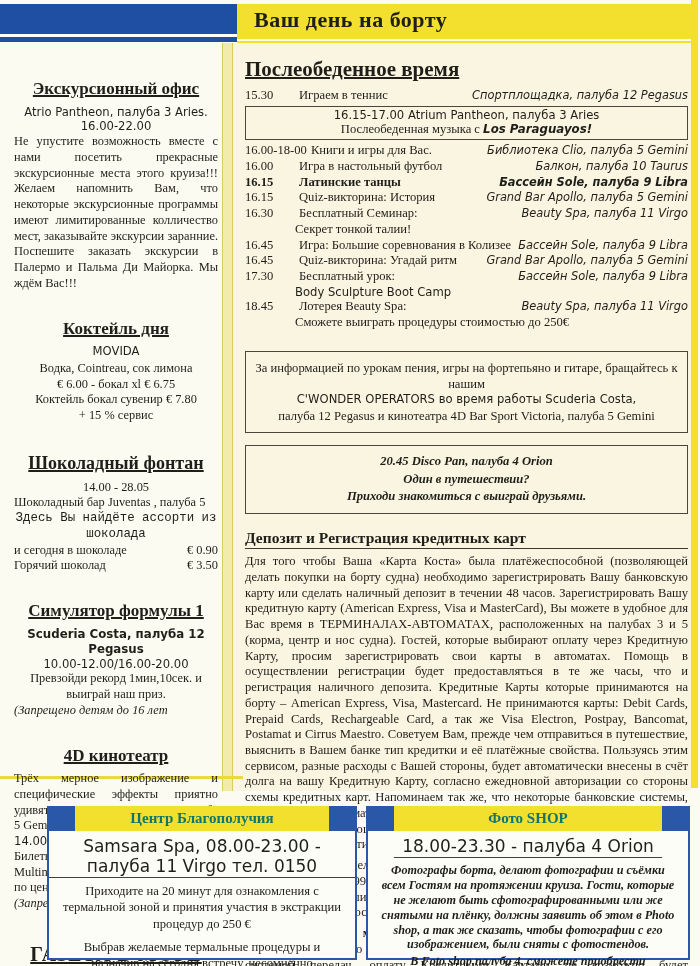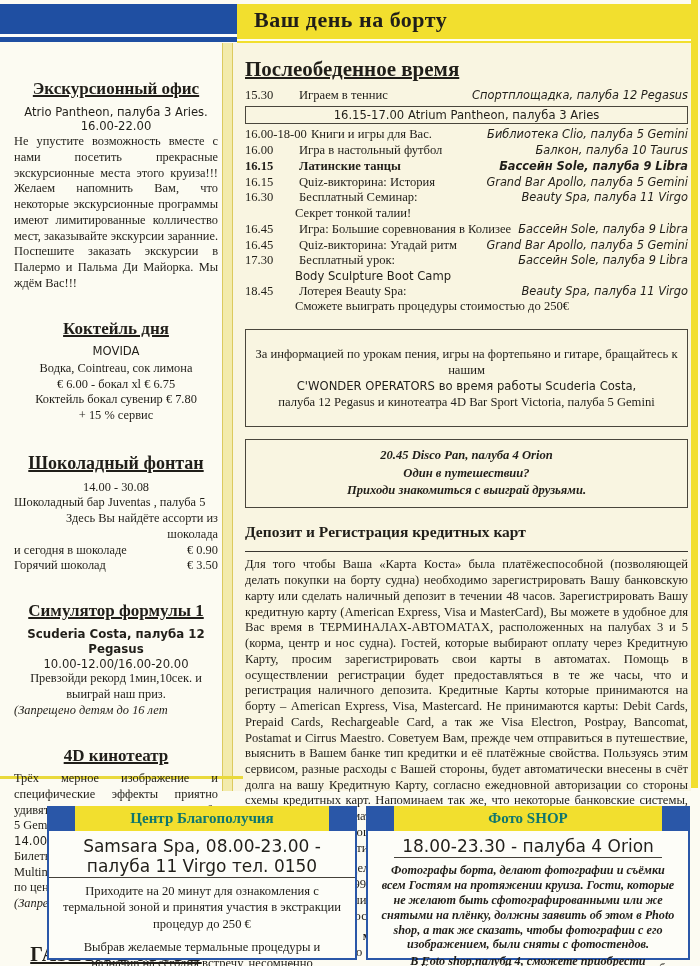--- a/index.html
+++ b/index.html
@@ -35,23 +35,23 @@
   .aft-h{font-weight:bold;font-size:21px;text-decoration:underline;text-decoration-thickness:2px;margin-bottom:6px;}
   .ev{display:flex;align-items:baseline;}
   .ev .t{min-width:50px;white-space:nowrap;padding-right:4px;}
   .ev .a{white-space:nowrap;padding-right:6px;}
   .ev .l{flex:1;text-align:right;font-style:italic;font-family:"DejaVu Sans",sans-serif;font-size:11.4px;white-space:nowrap;}
   .ev.bold .t,.ev.bold .a{font-weight:bold;}
   .ev.bold .l{font-weight:bold;}
   .ev2{margin-left:50px;}
   .ev2.lat{font-size:11.6px;}
   .mini-box{border:1.2px solid #4a463c;text-align:center;margin:2px 0 3px 0;padding:1px 4px;}
-  .info-box{border:1.2px solid #4a463c;text-align:center;margin:14px 0 0 0;padding:16px 6px;line-height:1.3;}
+  .info-box{border:1.2px solid #4a463c;text-align:center;margin:20px 0 0 0;padding:8px 6px;line-height:1.3;}
   .disco-box{border:1.2px solid #4a463c;text-align:center;margin:12px 0 0 0;padding:7px 6px;font-weight:bold;font-style:italic;line-height:1.4;}
-  .dep-h{font-weight:bold;font-size:15.5px;border-bottom:1.8px solid #3a372f;margin-top:14px;padding-bottom:10px;}
+  .dep-h{font-weight:bold;font-size:15.5px;border-bottom:1.8px solid #3a372f;margin-top:14px;padding-bottom:1px;}
   .dep-p{text-align:justify;margin-top:5px;}
 
   
   .bbox{position:absolute;top:806px;height:152px;border-left:2px solid #2a57a8;border-right:2px solid #2a57a8;border-bottom:2.5px solid #2a57a8;background:#fdfdf8;}
   .bbox.w{left:47px;width:306px;}
   .bbox.p{left:366px;width:320px;}
   .bhead{display:flex;height:25px;}
   .bhead .sq{width:26px;background:#2a57a8;}
   .bhead .ybar{flex:1;background:#f2df2e;text-align:center;font-weight:bold;font-size:15px;color:#0f766e;line-height:25px;}
   .bsub{text-align:center;margin-top:5px;font-family:"DejaVu Sans",sans-serif;font-size:17px;}
@@ -92,23 +92,23 @@
       <div class="sec-h">Коктейль дня</div>
       <div class="lat" style="margin-bottom:2px;">MOVIDA</div>
       <div>Водка, Cointreau, сок лимона</div>
       <div>€ 6.00 - бокал xl € 6.75</div>
       <div>Коктейль бокал сувенир € 7.80</div>
       <div>+ 15 % сервис</div>
     </div>
 
     <div class="sec" style="margin-top:28px;">
       <div class="sec-h" style="font-size:18px;">Шоколадный фонтан</div>
-      <div>14.00 - 30.08</div>
+      <div>14.00 - 28.05</div>
       <div style="text-align:left;">Шоколадный бар Juventas , палуба 5</div>
-      <div style="text-align:right;">Здесь Вы найдёте ассорти из шоколада</div>
+      <div style="text-align:center;font-family:Liberation Mono, monospace;">Здесь Вы найдёте ассорти из шоколада</div>
       <div class="price-row">
         <span>и сегодня в шоколаде</span>
         <span>€ 0.90</span>
       </div>
       <div class="price-row">
         <span>Горячий шоколад</span>
         <span>€ 3.50</span>
       </div>
     </div>
 
@@ -139,20 +139,21 @@
     <div class="aft-h">Послеобеденное время</div>
 
     <div class="ev">
       <span class="t">15.30</span>
       <span class="a">Играем в теннис</span>
       <span class="l">Спортплощадка, палуба 12 Pegasus</span>
     </div>
 
     <div class="mini-box">
       <div class="lat">16.15-17.00 Atrium Pantheon, палуба 3 Aries</div>
+      <div><span>Послеобеденная музыка с </span><span class="latb ital">Los Paraguayos!</span></div>
     </div>
 
     <div class="ev">
       <span class="t">16.00-18-00</span>
       <span class="a">Книги и игры для Вас.</span>
       <span class="l">Библиотека Clio, палуба 5 Gemini</span>
     </div>
     <div class="ev">
       <span class="t">16.00</span>
       <span class="a">Игра в настольный футбол</span>

